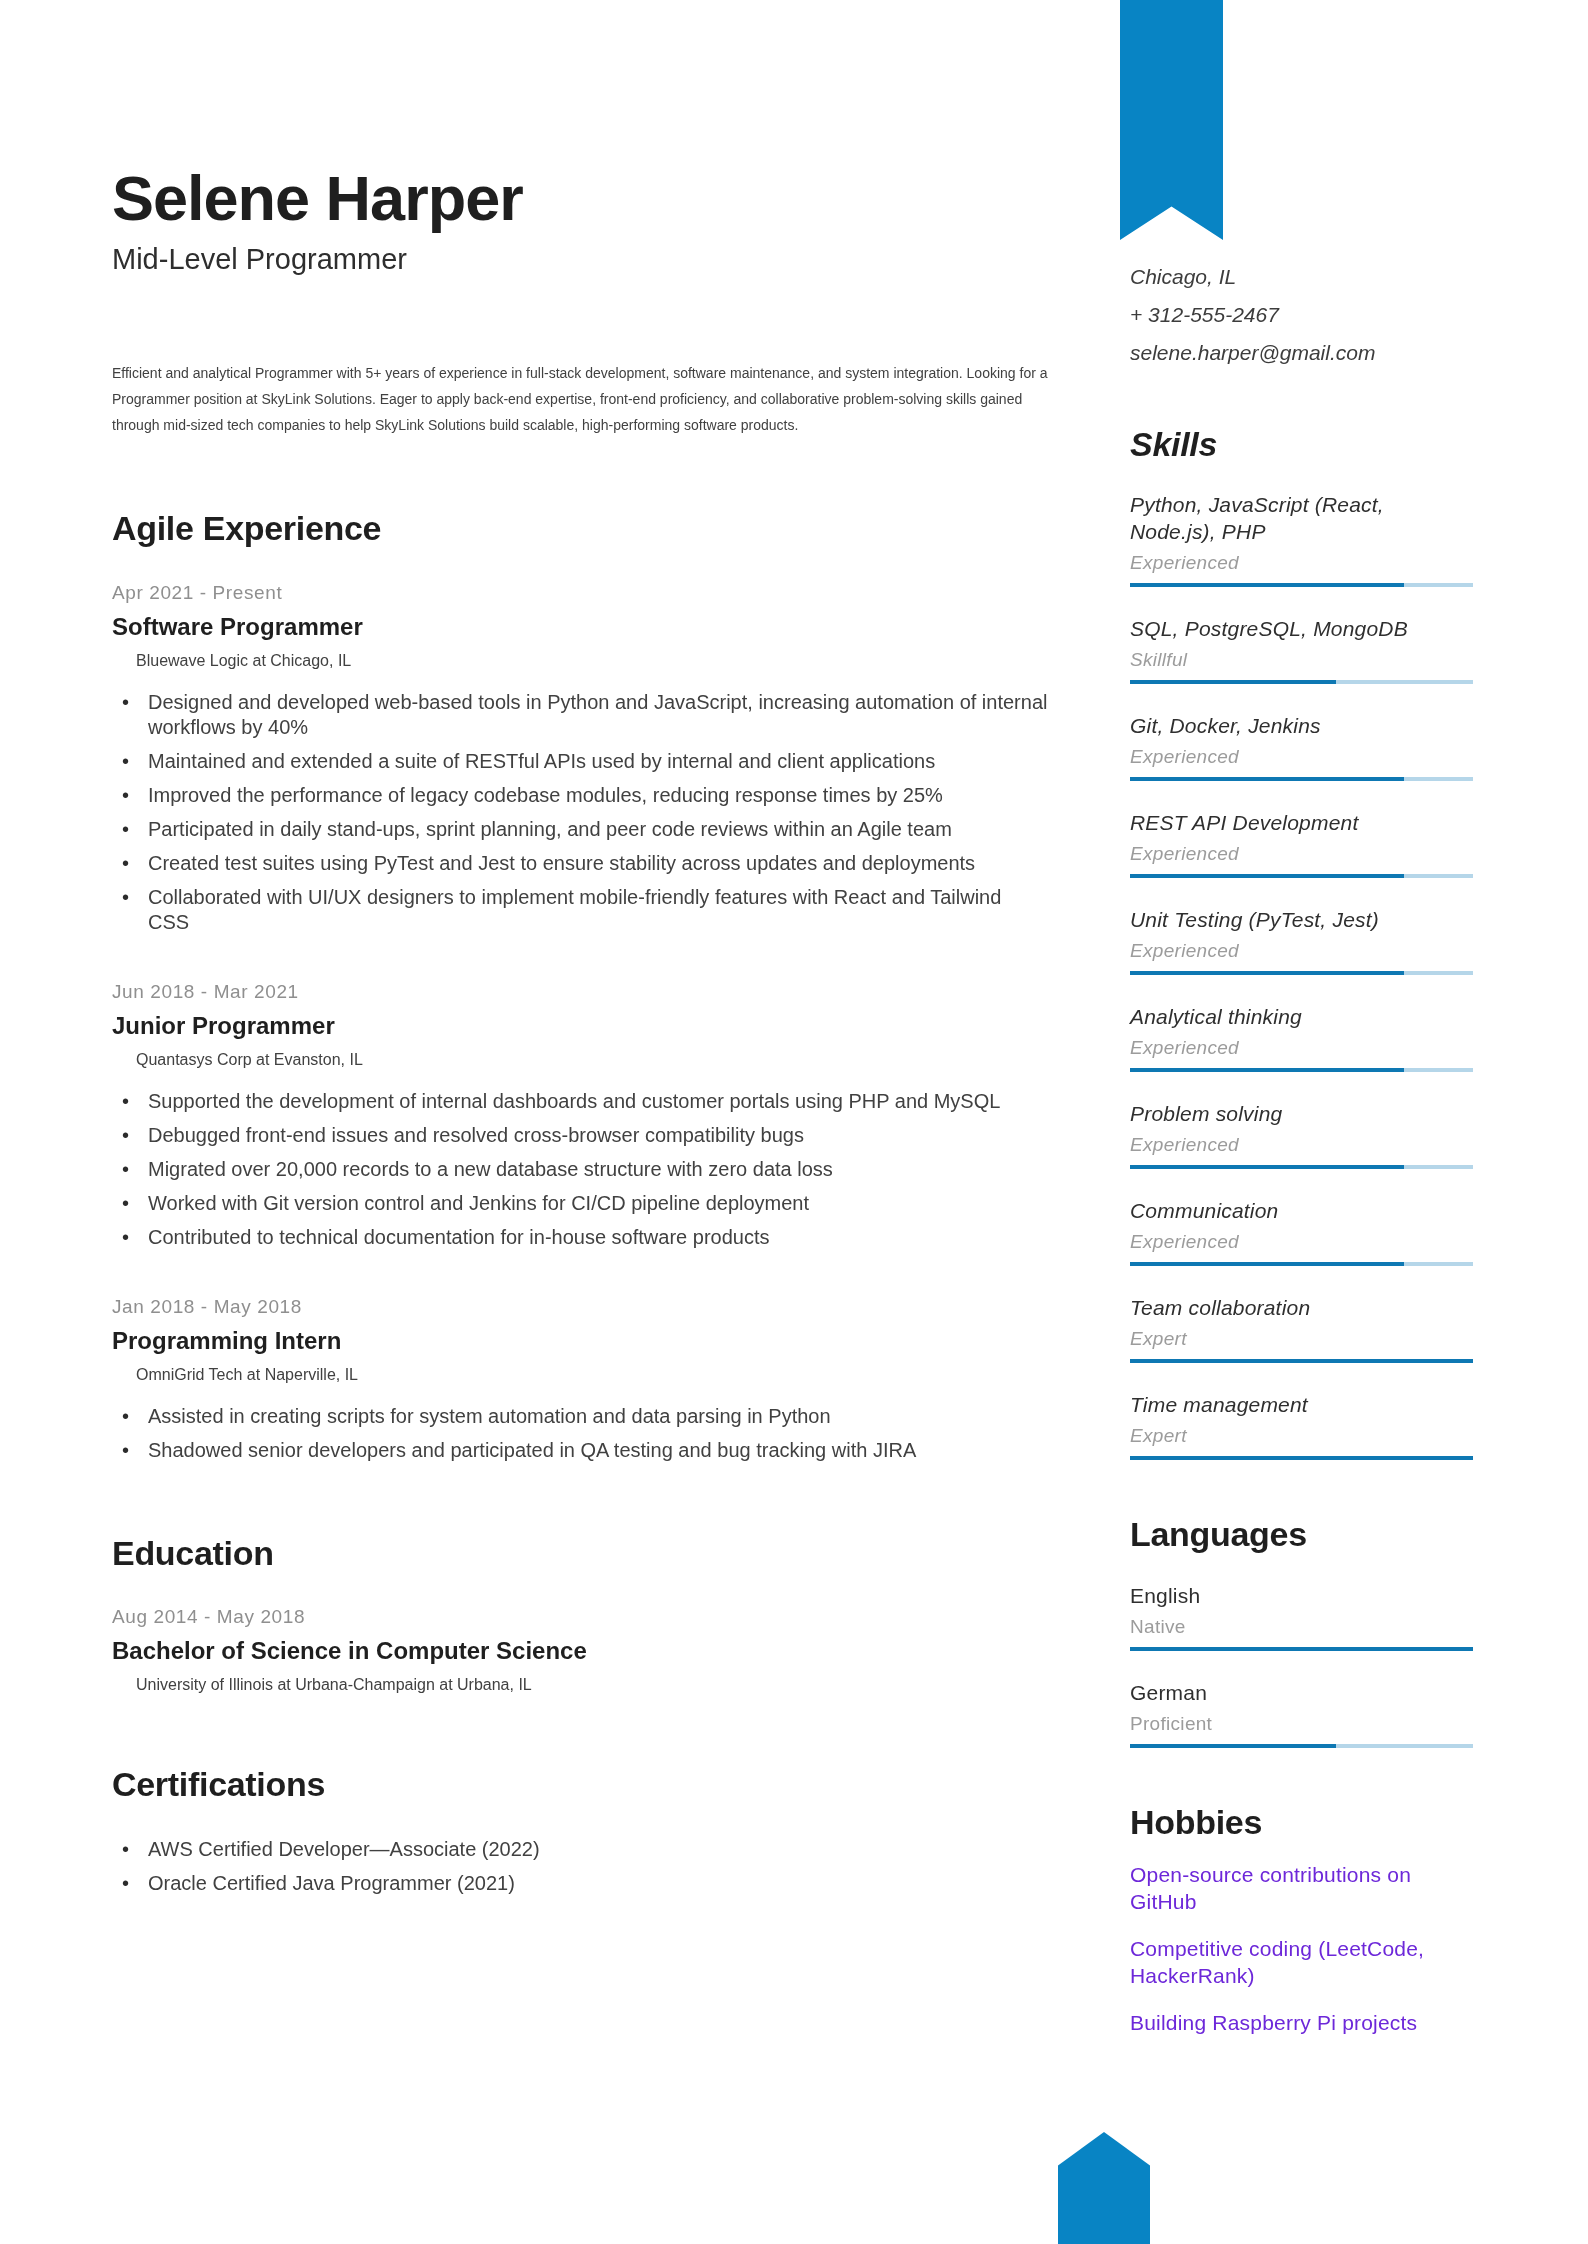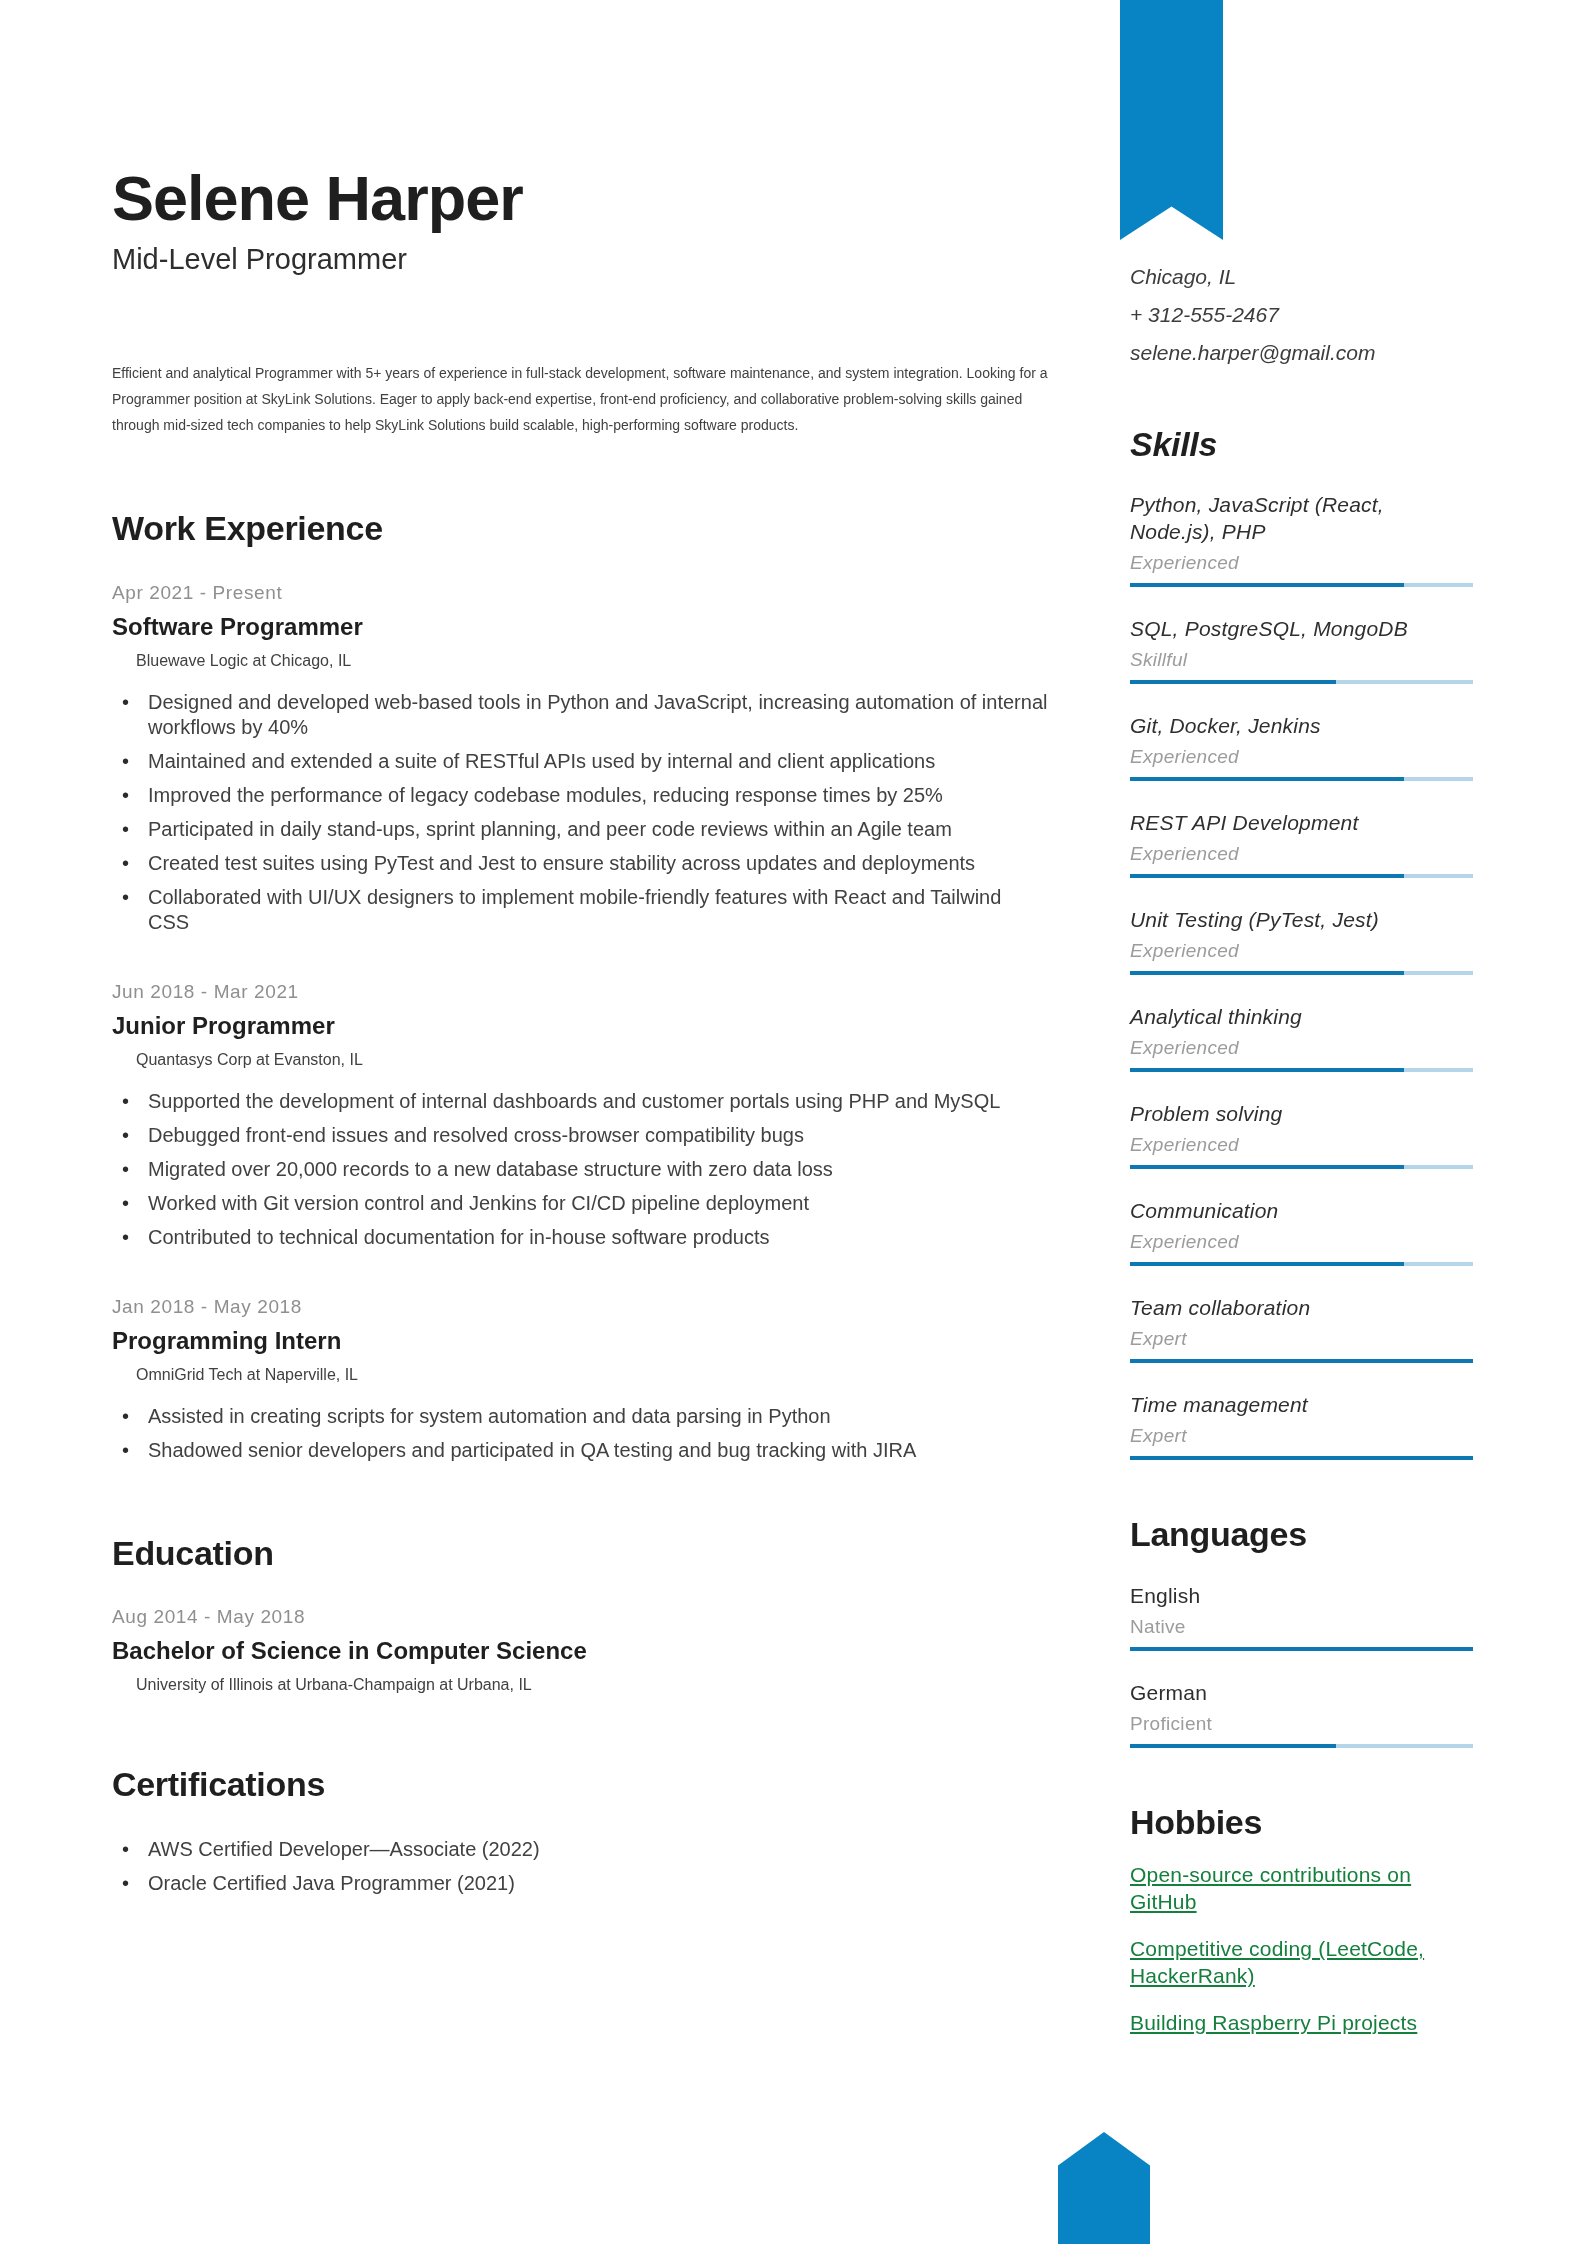--- a/index.html
+++ b/index.html
@@ -71,36 +71,36 @@
   .side h2.sec{margin-top:0;}
   .side-sec{margin-top:0;}
   #skills-sec{margin-top:62px;font-style:italic;}
   .skill{margin-top:28px;}
   .skill-name{font-size:21px;line-height:27px;color:#2f2f2f;letter-spacing:0.2px;}
   .skill-level{font-size:19px;color:#9c9c9c;margin-top:7px;letter-spacing:0.3px;}
   .bar{margin-top:9px;height:4px;background:var(--bar-track);}
   .bar-fill{height:100%;background:var(--bar-fill);}
   #langs-sec{margin-top:56px;}
   #hobbies-sec{margin-top:56px;}
-  .hobby{font-size:21px;line-height:27px;color:#15803d;letter-spacing:0.2px;margin-top:20px;text-decoration:underline;}
+  .hobby{font-size:21px;line-height:27px;color:#6d28d9;letter-spacing:0.2px;margin-top:20px;}
 </style>
 </head>
 <body>
 
 <div class="page">
   <div class="ribbon"></div>
   <div class="pentagon"></div>
 
   <main class="main">
     <h1 class="name">Selene Harper</h1>
     <div class="headline">Mid-Level Programmer</div>
     <p class="summary">Efficient and analytical Programmer with 5+ years of experience in full-stack development, software maintenance, and system integration. Looking for a Programmer position at SkyLink Solutions. Eager to apply back-end expertise, front-end proficiency, and collaborative problem-solving skills gained through mid-sized tech companies to help SkyLink Solutions build scalable, high-performing software products.</p>
 
     <section>
-      <h2 class="sec">Work Experience</h2>
+      <h2 class="sec">Agile Experience</h2>
 
       <article class="job">
         <div class="dates">Apr 2021 - Present</div>
         <div class="role">Software Programmer</div>
         <div class="org">Bluewave Logic at Chicago, IL</div>
         <ul class="blts">
           <li>Designed and developed web-based tools in Python and JavaScript, increasing automation of internal workflows by 40%</li>
           <li>Maintained and extended a suite of RESTful APIs used by internal and client applications</li>
           <li>Improved the performance of legacy codebase modules, reducing response times by 25%</li>
           <li>Participated in daily stand-ups, sprint planning, and peer code reviews within an Agile team</li>

